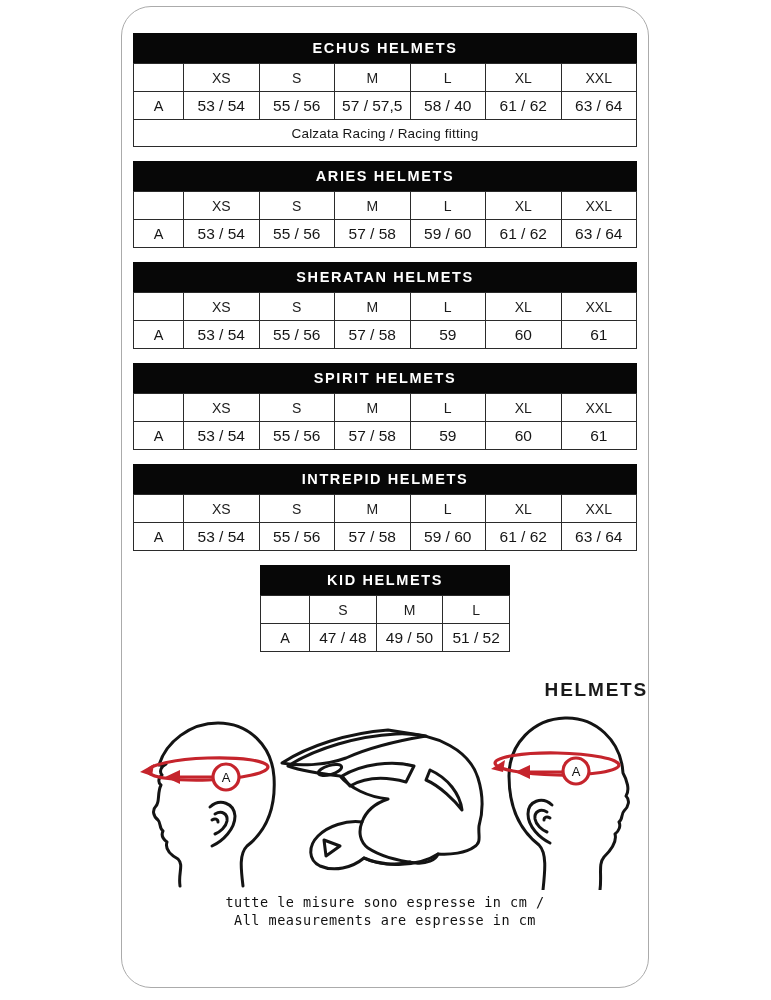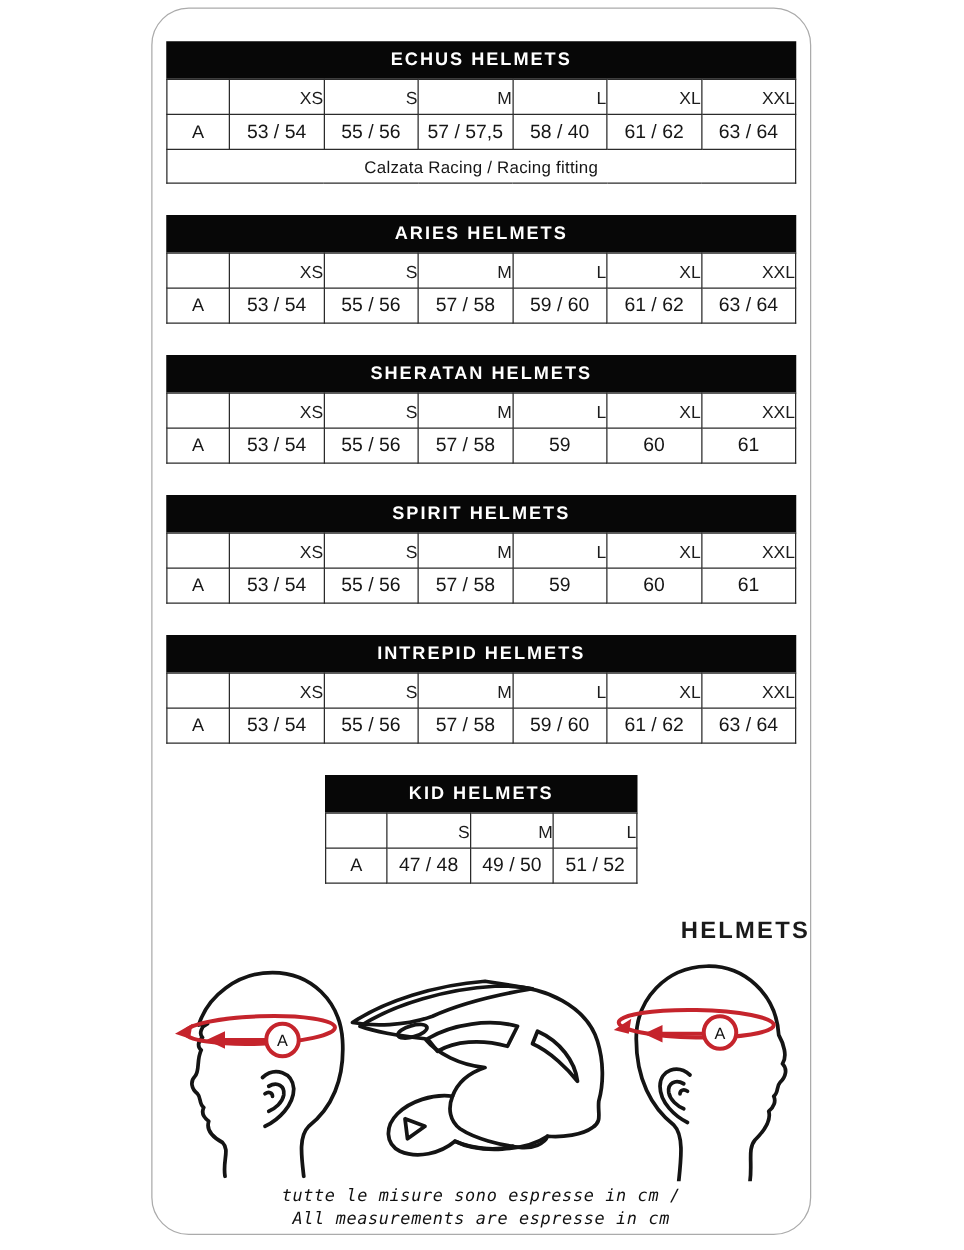--- a/index.html
+++ b/index.html
@@ -5,44 +5,44 @@
   html,body{margin:0;padding:0;}
   body{
     width:771px;height:1000px;background:#ffffff;position:relative;overflow:hidden;
     font-family:"Liberation Sans",sans-serif;color:#161616;
   }
   .card{
     position:absolute;left:121px;top:6px;width:528px;height:982px;
     border:1.5px solid #ababab;border-radius:30px;background:#fff;
     box-sizing:border-box;padding-top:26px;overflow:hidden;
   }
-  .tblock{margin:0 auto 25px auto;width:504px;}
+  .tblock{margin:0 auto 14px auto;width:504px;}
   .tblock.kid{width:250px;}
   .ttl{
     background:#070707;color:#ffffff;height:30px;line-height:30px;text-align:center;
     font-weight:700;font-size:14.5px;letter-spacing:1.6px;
   }
   table{border-collapse:collapse;table-layout:fixed;width:100%;}
   th,td{
     border:1px solid #2b2b2b;text-align:center;padding:0;overflow:hidden;white-space:nowrap;
   }
-  th{height:27px;font-weight:400;font-size:14px;color:#1c1c1c;text-align:right;}
+  th{height:27px;font-weight:400;font-size:14px;color:#1c1c1c;}
   td{height:27px;font-size:15.5px;color:#161616;}
   td.lbl{font-size:14.5px;}
   td.note{font-size:13.5px;height:26px;letter-spacing:.2px;}
   .heading{
     text-align:right;font-weight:700;font-size:19px;letter-spacing:1.8px;
     margin-top:27px;color:#1a1a1a;
   }
   .figures{position:relative;height:180px;margin-top:9px;}
   .figures svg{position:absolute;display:block;}
   .fnote{
     margin-top:4px;text-align:center;
     font-family:"DejaVu Sans Mono","Liberation Mono",monospace;
-    font-size:13.5px;line-height:17.5px;color:#101010;letter-spacing:.5px;font-style:italic;
+    font-size:13.5px;line-height:17.5px;color:#101010;letter-spacing:.5px;
   }
 </style>
 </head>
 <body>
 
 <div class="card">
 
   <div class="tblock">
     <div class="ttl">ECHUS HELMETS</div>
     <table>

